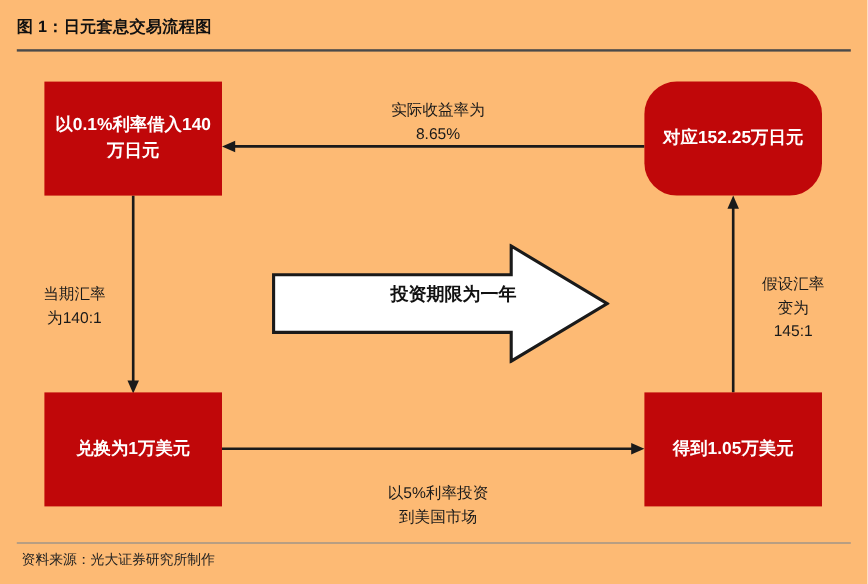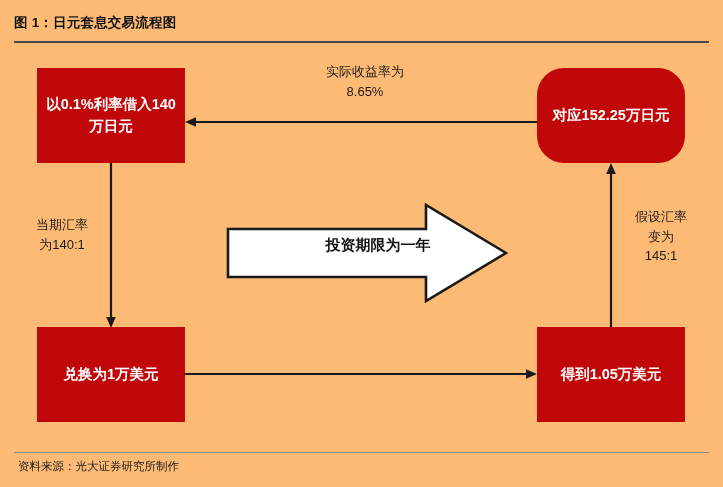--- a/index.html
+++ b/index.html
@@ -80,20 +80,21 @@
   #box-br { left: 537px; top: 327px; width: 148px; height: 95px; }
 
   
   .conn-label {
     position: absolute;
     font-size: 13px;
     line-height: 1.5;
     text-align: center;
     color: #1a1a1a;
     white-space: pre-line;
+    margin-top: 20px;
   }
   #label-top    { left: 250px; top: 62px;  width: 230px; }
   #label-bottom { left: 250px; top: 381px; width: 230px; }
   #label-left   { left: 18px;  top: 215px; width: 88px; }
   #label-right  { left: 618px; top: 207px; width: 86px; }
 
   
   #wires {
     position: absolute;
     left: 0;
@@ -179,20 +180,22 @@
   <div class="rbox" id="box-br">
     <span>得到1.05万美元</span>
   </div>
 
   <div class="conn-label" id="label-top">实际收益率为
 8.65%</div>
 
   <div class="conn-label" id="label-left">当期汇率
 为140:1</div>
 
+  <div class="conn-label" id="label-bottom">以5%利率投资
+到美国市场</div>
 
   <div class="conn-label" id="label-right">假设汇率
 变为
 145:1</div>
 
   <div class="rule-bottom"></div>
   <div class="source-note">资料来源：光大证券研究所制作</div>
 
 </div>
 

